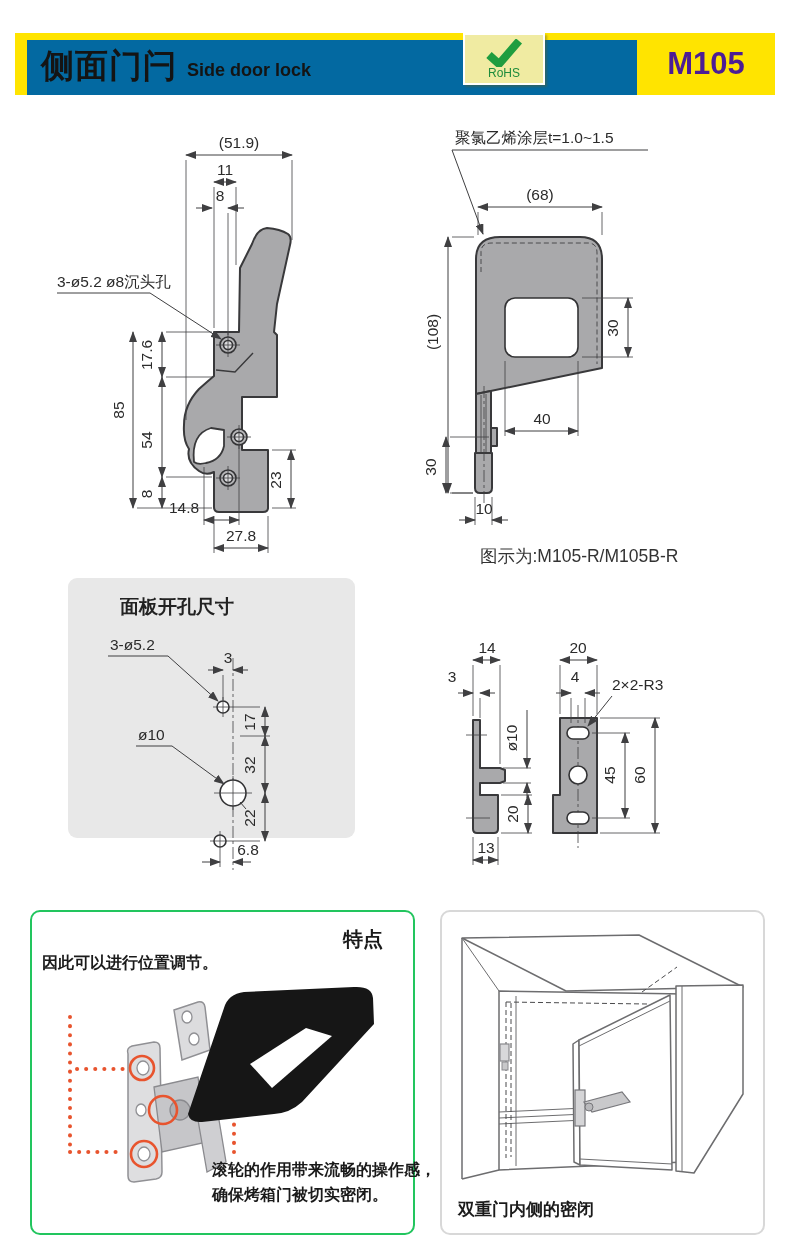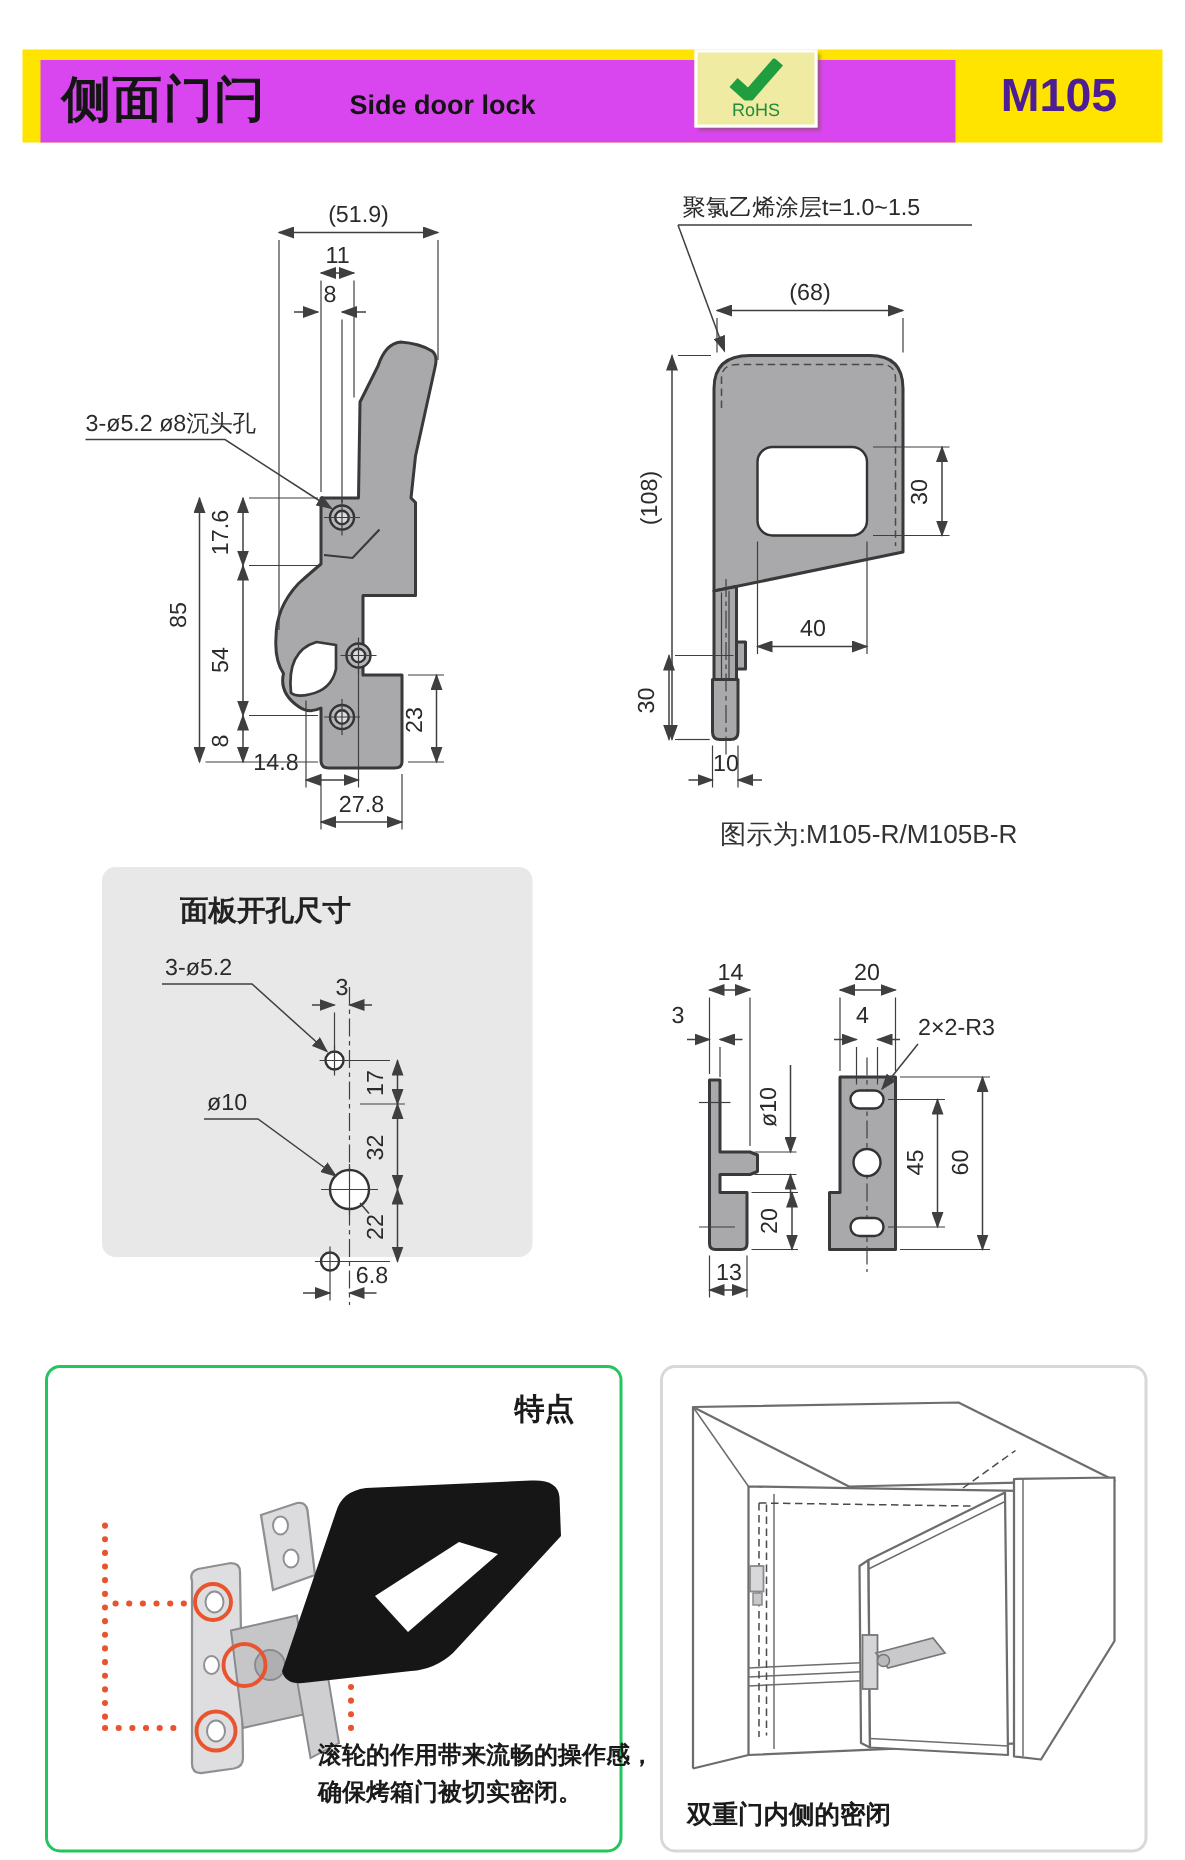--- a/index.html
+++ b/index.html
@@ -1,23 +1,23 @@
 <!DOCTYPE html>
 <html><head>
 <meta charset="utf-8">
 <style>
   html,body{margin:0;padding:0;}
   body{width:790px;height:1240px;position:relative;background:#ffffff;
        font-family:"Liberation Sans","DejaVu Sans",sans-serif;overflow:hidden;}
   .abs{position:absolute;}
   
   .hdr-bar{left:15px;top:33px;width:760px;height:62px;background:#FFE400;}
-  .hdr-white{position:absolute;left:12px;top:7px;width:610px;height:55px;background:#d946ef;}
+  .hdr-white{position:absolute;left:12px;top:7px;width:610px;height:55px;background:#0369a1;}
   .title-zh{position:absolute;left:14px;top:4px;font-size:33px;font-weight:bold;color:#141414;letter-spacing:1px;}
-  .title-en{position:absolute;left:160px;top:20px;font-size:18px;font-weight:bold;color:#141414;margin-left:46px;}
+  .title-en{position:absolute;left:160px;top:20px;font-size:18px;font-weight:bold;color:#141414;}
   .badge{position:absolute;top:0;width:82px;height:52px;background:#F0EBA2;border:2px solid #ffffff;
          box-shadow:2px 2px 2px rgba(90,90,40,.45);box-sizing:border-box;text-align:center;cursor:pointer;}
   .badge-icon{display:block;margin:4px auto 0 auto;}
   .badge-label{font-size:12px;font-weight:normal;line-height:12px;}
   .rohs-label{color:#1E8C3C;}
   .cad-label{color:#1D5FA8;}
   .m105{position:absolute;right:0;top:0;width:138px;height:62px;display:flex;align-items:center;justify-content:center;
         font-size:31px;font-weight:bold;color:#4c1d95;}
   
   svg text{font-family:"Liberation Sans","DejaVu Sans",sans-serif;font-size:15.5px;fill:#2b2b2b;}
@@ -314,20 +314,21 @@
     <line class="ext" x1="600" y1="148" x2="660" y2="148"></line>
     <line class="ext" x1="600" y1="263" x2="660" y2="263"></line>
     <line class="dim" x1="655" y1="148" x2="655" y2="263" marker-start="url(#ah2)" marker-end="url(#ah2)"></line>
     <text x="645" y="205" text-anchor="middle" transform="rotate(-90 645 205)">60</text>
   </g>
 </svg>
 
 <div class="abs feat-box">
   <div class="feat-title">特点</div>
   <div class="note note1">
+    <div>因此可以进行位置调节。</div>
   </div>
   <svg class="abs" style="left:0;top:0;" width="381" height="321" viewBox="0 0 381 321">
 
     <g class="ill-red" stroke-width="4" stroke-linecap="round" stroke-dasharray="0.1 9">
       <line x1="38" y1="105" x2="38" y2="240"></line>
       <line x1="38" y1="240" x2="92" y2="240"></line>
       <line x1="45" y1="157" x2="92" y2="157"></line>
       <polyline points="158,202 202,202 202,244" fill="none"></polyline>
     </g>
 

